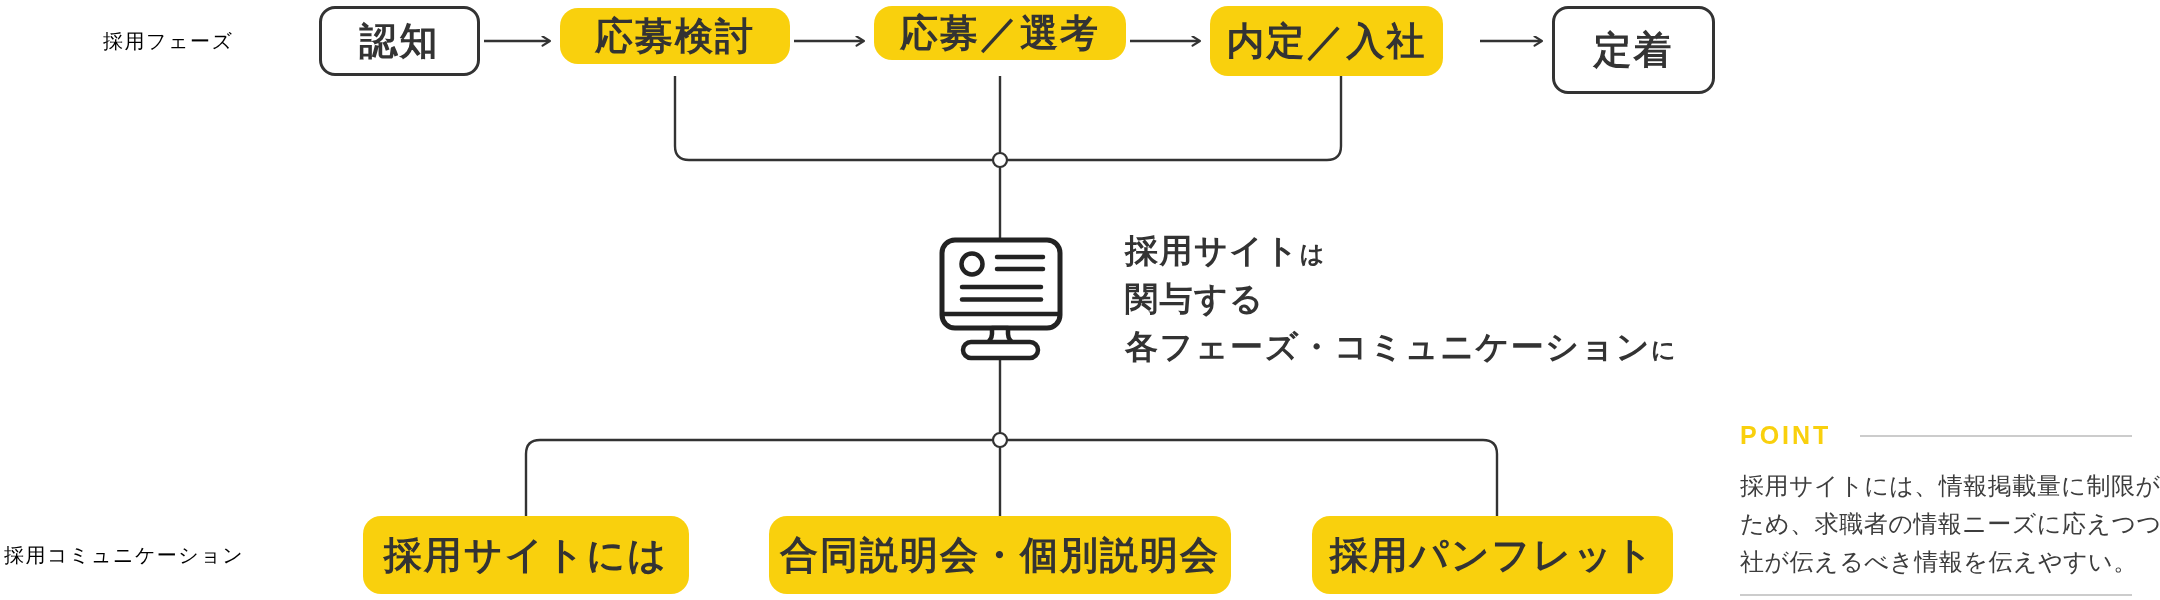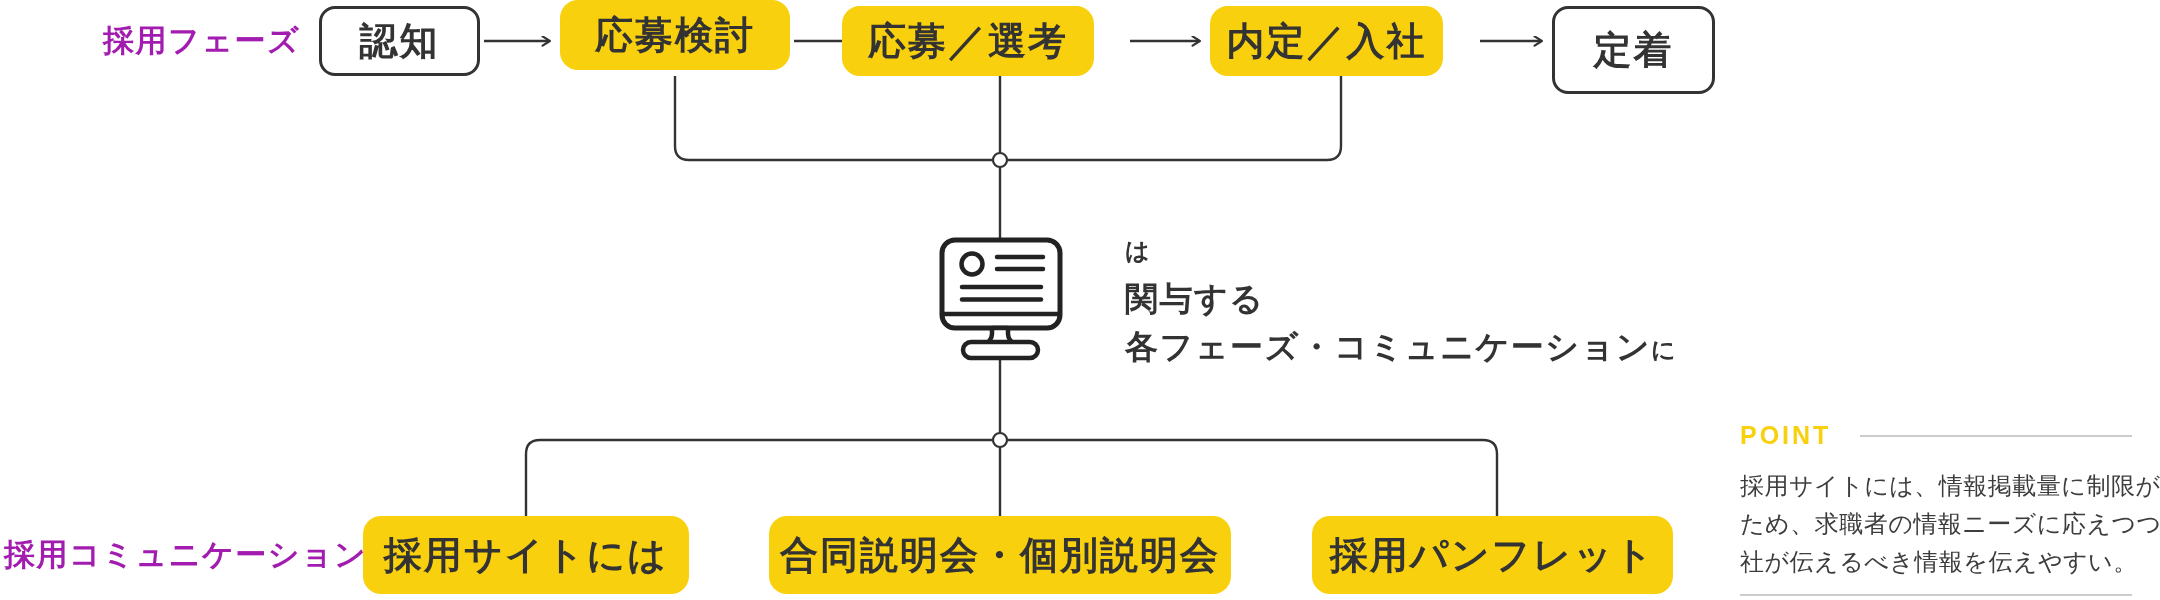--- a/index.html
+++ b/index.html
@@ -8,31 +8,31 @@
 
   .connectors{position:absolute;left:0;top:0;width:2160px;height:600px;}
 
   .node{position:absolute;display:flex;align-items:center;justify-content:center;
         box-sizing:border-box;font-weight:700;font-size:38px;letter-spacing:2px;color:#333333;
         white-space:nowrap;}
   .node.filled{background:#F9D00D;border-radius:18px;}
   .node.outline{background:#ffffff;border:3px solid #333333;border-radius:16px;}
 
   .n-ninchi{left:319px;top:6px;width:161px;height:70px;}
-  .n-kentou{left:560px;top:0;width:230px;height:70px;}
-  .n-senkou{left:842px;top:6px;width:252px;height:70px;}
+  .n-kentou{left:560px;top:8px;width:230px;height:56px;}
+  .n-senkou{left:874px;top:6px;width:252px;height:54px;}
   .n-naitei{left:1210px;top:6px;width:233px;height:70px;}
   .n-teichaku{left:1552px;top:6px;width:163px;height:88px;}
 
   .n-navi{left:363px;top:516px;width:326px;height:78px;}
   .n-setsumeikai{left:769px;top:516px;width:462px;height:78px;}
   .n-pamphlet{left:1312px;top:516px;width:361px;height:78px;}
 
-  .row-label{position:absolute;display:flex;align-items:center;font-weight:700;
-             font-size:31px;letter-spacing:1.5px;color:#a21caf;white-space:nowrap;}
+  .row-label{position:absolute;display:flex;align-items:center;font-weight:400;
+             font-size:20px;letter-spacing:1.5px;color:#000000;white-space:nowrap;}
   .phase-label{left:103px;top:6px;height:70px;}
   .comm-label{left:4px;top:516px;height:78px;}
 
   .monitor{position:absolute;left:930px;top:225px;width:150px;height:150px;}
 
   .caption{position:absolute;left:1125px;top:227px;font-weight:700;color:#333333;}
   .cap-line{height:48px;display:flex;align-items:baseline;white-space:nowrap;}
   .cap-line{line-height:48px;}
   .cap-main{font-size:33px;letter-spacing:1.5px;}
   .cap-small{font-size:24px;letter-spacing:1px;}
@@ -87,20 +87,21 @@
       <line x1="32" y1="62" x2="111" y2="62" stroke="#222222" stroke-width="4.5" stroke-linecap="round"></line>
       <line x1="32" y1="74.5" x2="111" y2="74.5" stroke="#222222" stroke-width="4.5" stroke-linecap="round"></line>
       <line x1="13" y1="89" x2="129" y2="89" stroke="#222222" stroke-width="4.5"></line>
       <path d="M62 103 L62 109 Q62 117 51 121 L89 121 Q78 117 78 109 L78 103 Z" fill="#ffffff" stroke="#222222" stroke-width="4.5" stroke-linejoin="round"></path>
       <rect x="33" y="117" width="75" height="16" rx="8" fill="#ffffff" stroke="#222222" stroke-width="4.5"></rect>
     </svg>
   </div>
 
   <div class="caption">
     <div class="cap-line">
+      <span class="cap-main">採用サイト</span>
         <span class="cap-small">は</span>
     </div>
     <div class="cap-line">
       <span class="cap-main">関与する</span>
         <span class="cap-small"></span>
     </div>
     <div class="cap-line">
       <span class="cap-main">各フェーズ・コミュニケーション</span>
         <span class="cap-small">に</span>
     </div>

